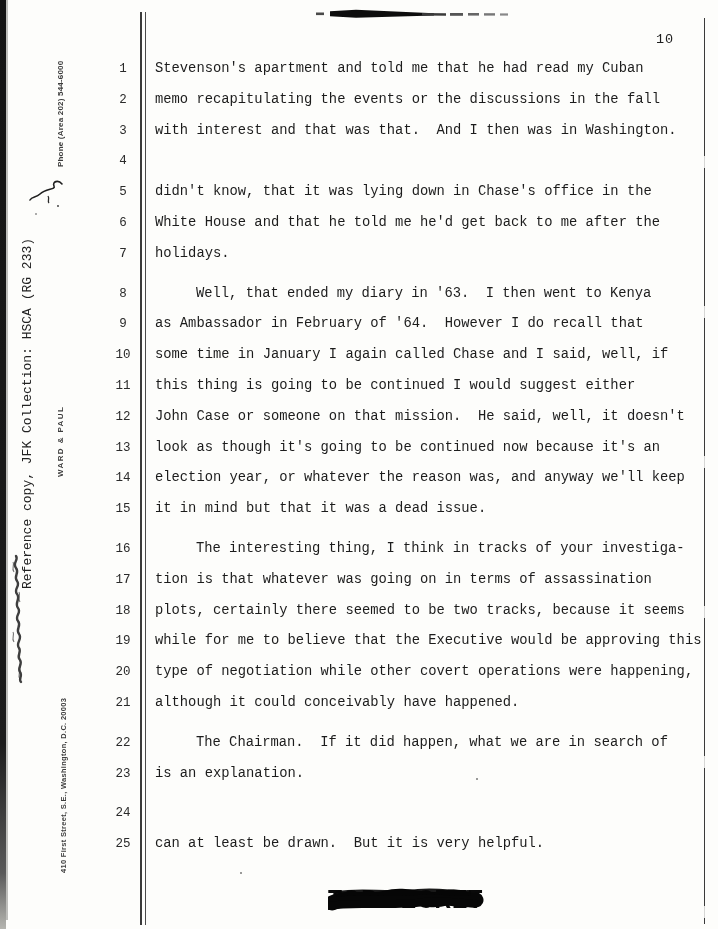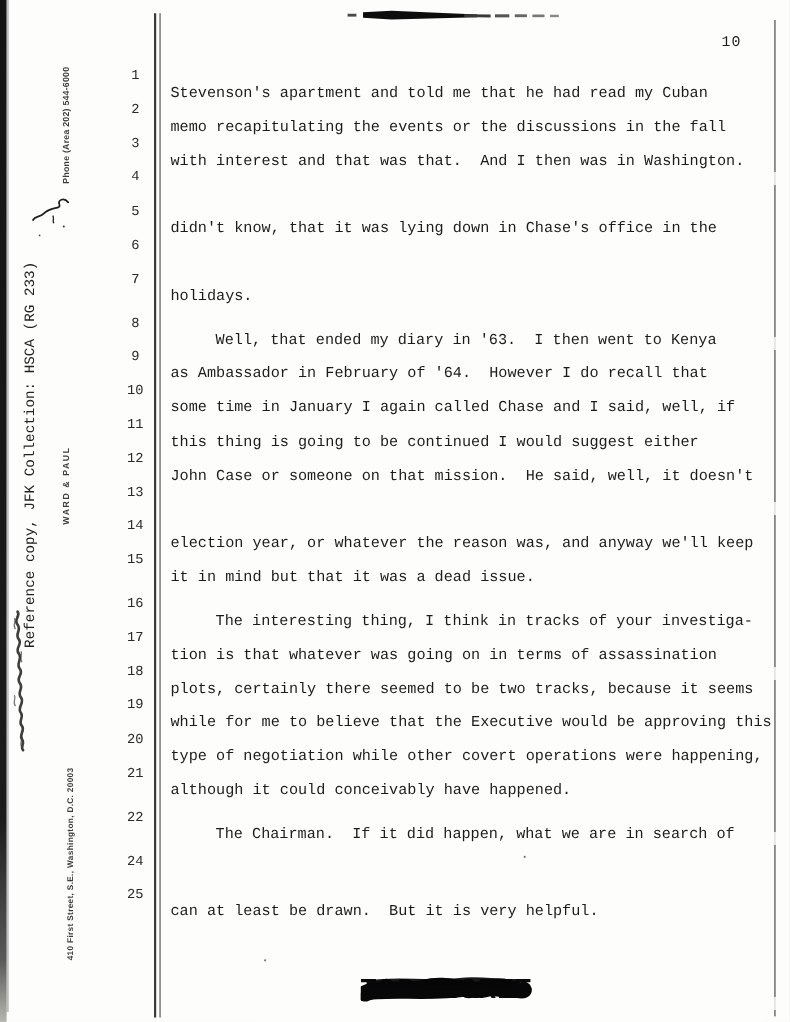--- a/index.html
+++ b/index.html
@@ -62,21 +62,21 @@
   }
   
   .rows{position:absolute;left:110px;top:60px;width:602px;}
   .row{position:relative;height:30.8px;}
   .row.para{margin-top:9px;}
   .lineno{
     position:absolute;left:0;top:2px;width:26px;
     text-align:center;font-size:12.5px;color:#2a2a2a;
   }
   .linetext{
-    position:absolute;left:45px;top:18px;
+    position:absolute;left:45px;top:1px;
     white-space:pre;font-size:13.8px;line-height:16px;color:#1c1c1c;
   }
   .row.para .linetext{text-indent:41px;}
   
   .mark-top{position:absolute;left:314px;top:5px;width:200px;height:18px;}
   
   .mark-hand{position:absolute;left:24px;top:176px;width:44px;height:50px;}
   
   .mark-stamp{position:absolute;left:5px;top:552px;width:22px;height:152px;}
   
@@ -163,20 +163,21 @@
       <span class="lineno">4</span>
     </div>
 
     <div class="row">
       <span class="lineno">5</span>
       <span class="linetext">didn't know, that it was lying down in Chase's office in the</span>
     </div>
 
     <div class="row">
       <span class="lineno">6</span>
+      <span class="linetext">White House and that he told me he'd get back to me after the</span>
     </div>
 
     <div class="row">
       <span class="lineno">7</span>
       <span class="linetext">holidays.</span>
     </div>
 
     <div class="row para">
       <span class="lineno">8</span>
       <span class="linetext">Well, that ended my diary in '63.  I then went to Kenya</span>
@@ -197,20 +198,21 @@
       <span class="linetext">this thing is going to be continued I would suggest either</span>
     </div>
 
     <div class="row">
       <span class="lineno">12</span>
       <span class="linetext">John Case or someone on that mission.  He said, well, it doesn't</span>
     </div>
 
     <div class="row">
       <span class="lineno">13</span>
+      <span class="linetext">look as though it's going to be continued now because it's an</span>
     </div>
 
     <div class="row">
       <span class="lineno">14</span>
       <span class="linetext">election year, or whatever the reason was, and anyway we'll keep</span>
     </div>
 
     <div class="row">
       <span class="lineno">15</span>
       <span class="linetext">it in mind but that it was a dead issue.</span>
@@ -244,20 +246,24 @@
     <div class="row">
       <span class="lineno">21</span>
       <span class="linetext">although it could conceivably have happened.</span>
     </div>
 
     <div class="row para">
       <span class="lineno">22</span>
       <span class="linetext">The Chairman.  If it did happen, what we are in search of</span>
     </div>
 
+    <div class="row">
+      <span class="lineno">23</span>
+      <span class="linetext">is an explanation.</span>
+    </div>
 
     <div class="row para">
       <span class="lineno">24</span>
     </div>
 
     <div class="row">
       <span class="lineno">25</span>
       <span class="linetext">can at least be drawn.  But it is very helpful.</span>
     </div>
   </div>

